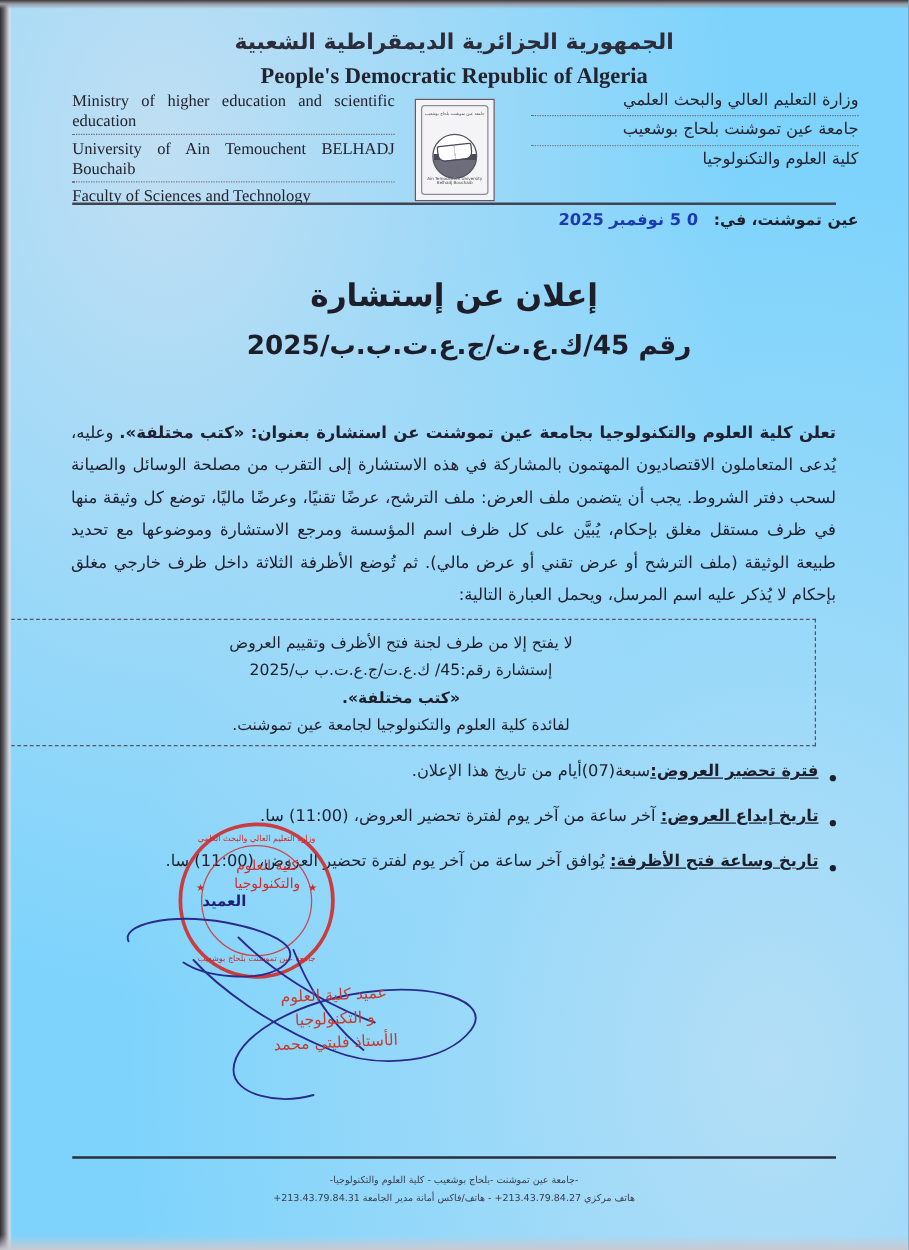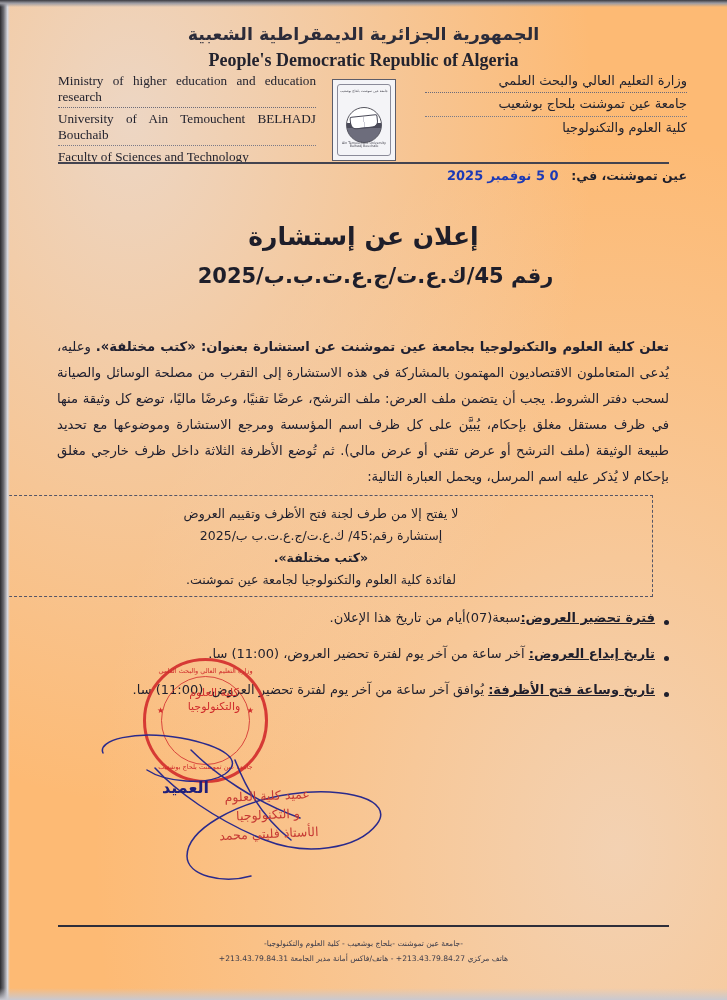--- a/index.html
+++ b/index.html
@@ -2,21 +2,21 @@
 <html lang="ar" dir="rtl"><head>
 <meta charset="utf-8">
 <title>Announcement</title>
 <style>
   html,body{margin:0;padding:0;background:#6e6e6e;}
   body{font-family:"Liberation Serif", serif;}
 
   .page{
     position:relative;
     width:727px;height:1000px;
-    background:#fdba74;
+    background:#7dd3fc;
     overflow:hidden;
     box-sizing:border-box;
   }
   
   .scan-edge-left{
     position:absolute;left:0;top:0;width:10px;height:1000px;
     background:linear-gradient(to right,#2a2a2e 0%,#6a6a70 35%,#d8d8de 75%,rgba(242,242,245,0) 100%);
     pointer-events:none;
   }
   .scan-edge-top{
@@ -205,22 +205,22 @@
   }
   .seal .star{
     position:absolute;font-size:8px;color:#d02c2c;
   }
 
   
   .sig{
     position:absolute;left:95px;top:690px;width:330px;height:200px;pointer-events:none;
   }
   .dean-word{
-    position:absolute;left:162px;top:778px;
-    font-family:"DejaVu Sans", sans-serif;font-weight:bold;font-size:16px;
+    position:absolute;left:162px;top:714px;
+    font-family:"DejaVu Sans", sans-serif;font-weight:bold;font-size:12px;
     color:#20207a;
   }
   .red-hand{
     position:absolute;left:168px;top:786px;width:200px;
     direction:rtl;text-align:center;
     font-family:"DejaVu Sans", sans-serif;font-size:12.5px;color:#c63a34;
     line-height:19px;letter-spacing:2px;
     transform:rotate(-2.5deg);
   }
 
@@ -243,21 +243,21 @@
 <div class="page">
 
   <div class="paper-tint"></div>
 
   <div class="hdr-national">الجمهورية الجزائرية الديمقراطية الشعبية</div>
   <div class="hdr-national-en">People's Democratic Republic of Algeria</div>
 
   <div class="hdr-cols">
 
     <div class="hdr-left">
-      <div class="hdr-cell j">Ministry of higher education and education research</div>
+      <div class="hdr-cell j">Ministry of higher education and scientific education</div>
       <div class="rule-dot"></div>
       <div class="hdr-cell j">University of Ain Temouchent BELHADJ Bouchaib</div>
       <div class="rule-dot thin"></div>
       <div class="hdr-cell">Faculty of Sciences and Technology</div>
     </div>
 
     <div class="hdr-right">
       <div class="hdr-cell">وزارة التعليم العالي والبحث العلمي</div>
       <div class="rule-dot"></div>
       <div class="hdr-cell">جامعة عين تموشنت بلحاج بوشعيب</div>

